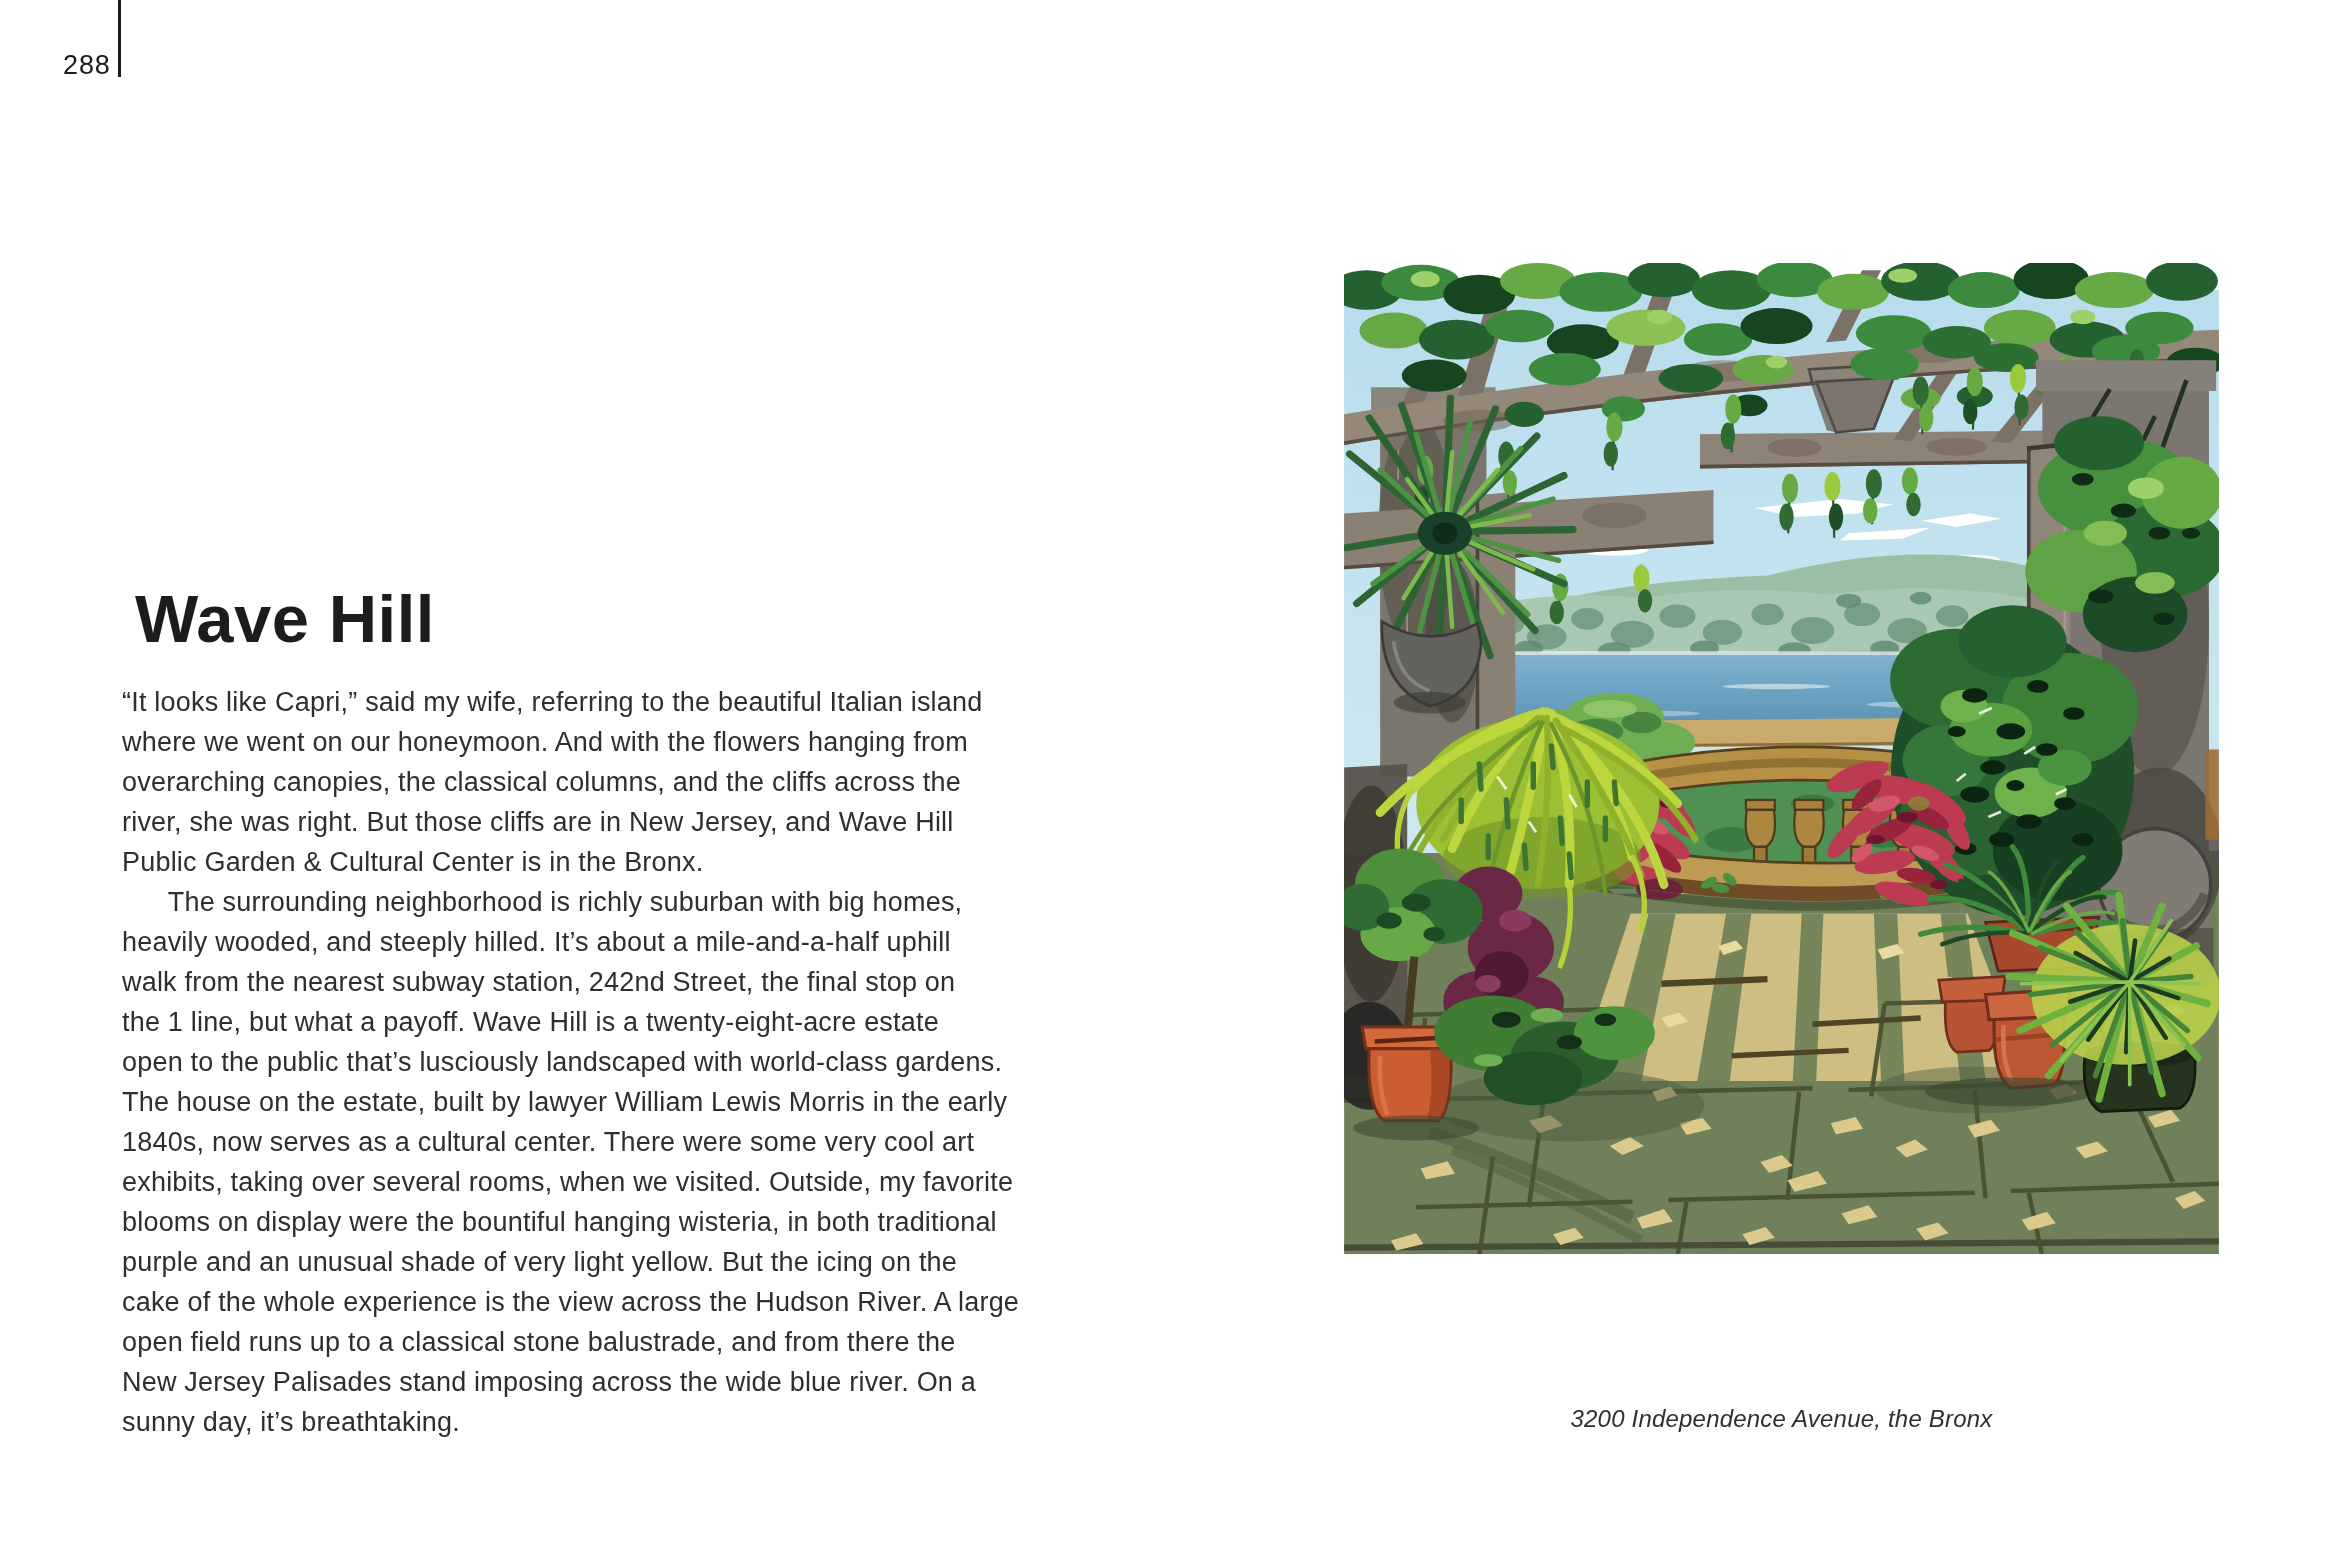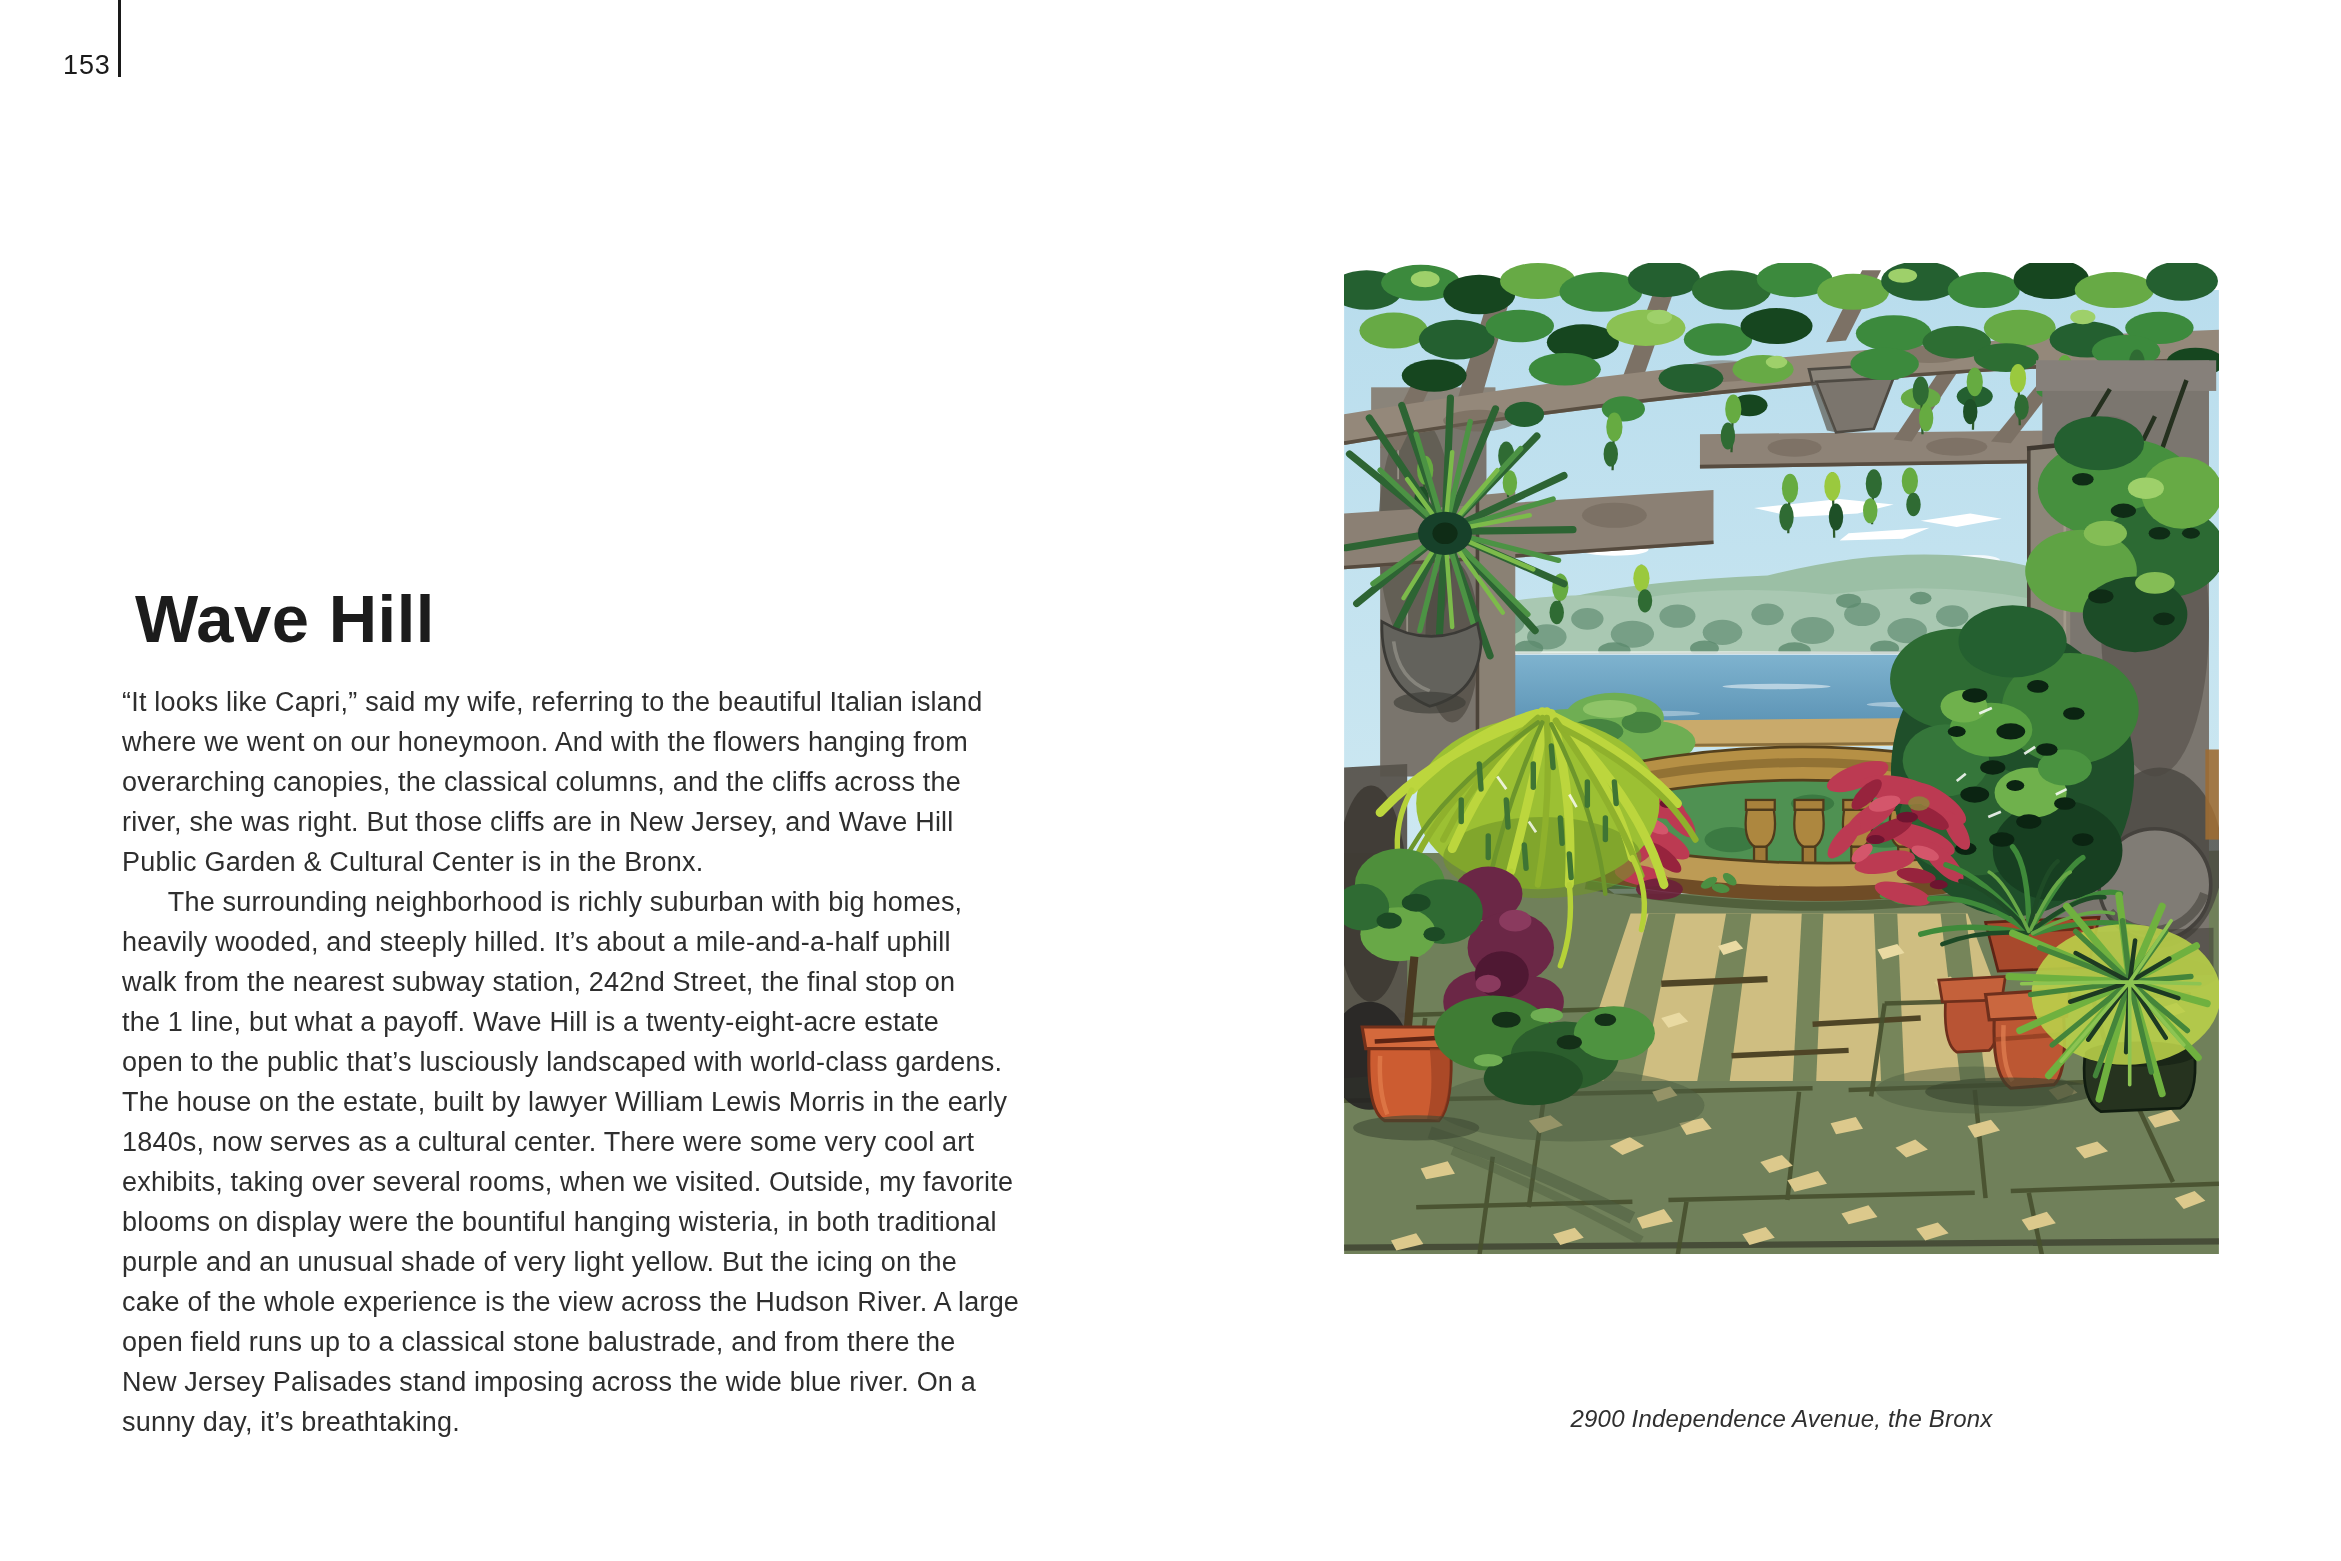--- a/index.html
+++ b/index.html
@@ -14,21 +14,21 @@
   .body-text{position:absolute;left:122px;top:682px;width:1126px;font-size:27px;line-height:40px;}
   .body-text p{margin:0;white-space:pre;letter-spacing:0.2px;color:#2e2e2e;}
   figure.illustration{position:absolute;left:1344px;top:263px;width:875px;height:991px;margin:0;}
   figure.illustration svg{display:block;width:875px;height:991px;}
   figcaption.caption{position:absolute;left:0;top:1142px;width:875px;text-align:center;
     font-style:italic;font-size:24px;color:#2f2f2f;letter-spacing:0.2px;}
 </style>
 </head>
 <body>
 
-<span class="folio-num">153</span>
+<span class="folio-num">288</span>
 <div class="folio-rule"></div>
 
 <main>
   <h1 class="page-title">Wave Hill</h1>
   <div class="body-text">
     <p>“It looks like Capri,” said my wife, referring to the beautiful Italian island
 where we went on our honeymoon. And with the flowers hanging from
 overarching canopies, the classical columns, and the cliffs across the
 river, she was right. But those cliffs are in New Jersey, and Wave Hill
 Public Garden &amp; Cultural Center is in the Bronx.</p>
@@ -689,15 +689,15 @@
     <ellipse cx="245" cy="880" rx="60" ry="38" fill="#2b5e2d"></ellipse>
     <ellipse cx="300" cy="855" rx="45" ry="30" fill="#4e9340"></ellipse>
     <ellipse cx="210" cy="905" rx="55" ry="30" fill="#224f26"></ellipse>
     <ellipse cx="180" cy="840" rx="16" ry="9" fill="#143018"></ellipse>
     <ellipse cx="250" cy="865" rx="14" ry="8" fill="#143018"></ellipse>
     <ellipse cx="290" cy="840" rx="12" ry="7" fill="#143018"></ellipse>
     <ellipse cx="225" cy="835" rx="18" ry="8" fill="#6fae53"></ellipse>
     <ellipse cx="160" cy="885" rx="16" ry="7" fill="#6fae53"></ellipse>
   </g>
 </svg>
-<figcaption class="caption">2900 Independence Avenue, the Bronx</figcaption>
+<figcaption class="caption">3200 Independence Avenue, the Bronx</figcaption>
 </figure>
 
 
 </body></html>

